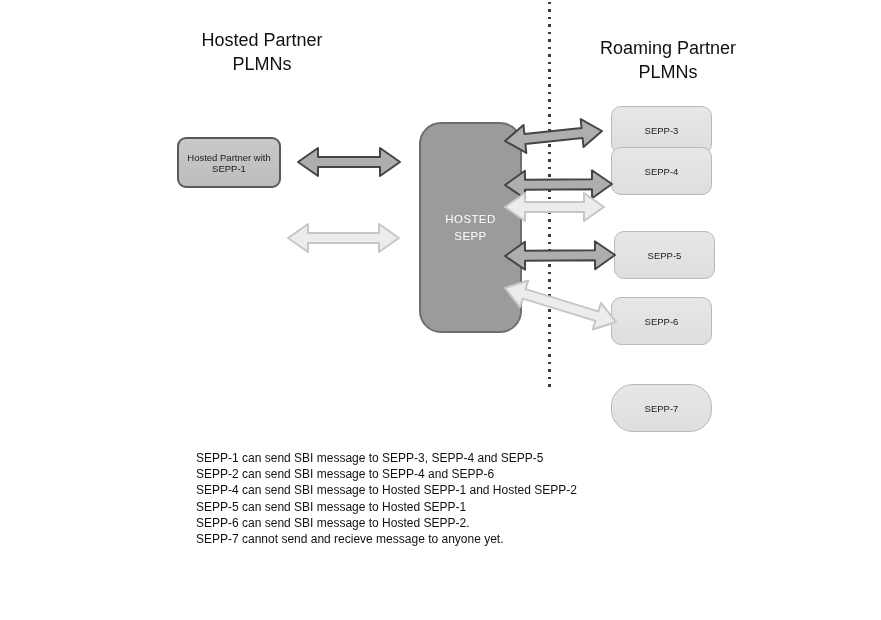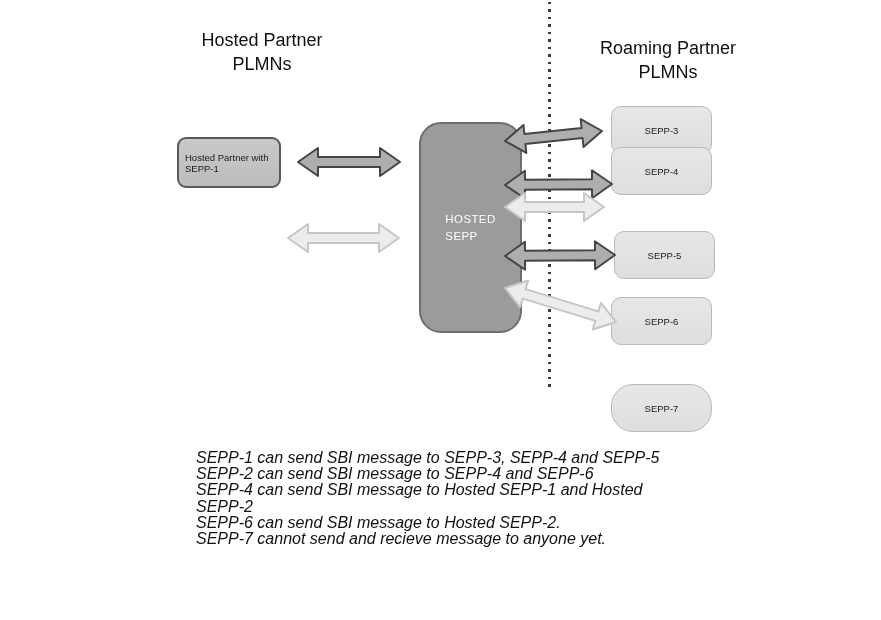--- a/index.html
+++ b/index.html
@@ -10,21 +10,21 @@
   .title {
     position:absolute; font-size:18px; color:#111; text-align:center;
     line-height:1.35; white-space:pre-line;
   }
   #title-left  { left:171px; top:28px;  width:182px; }
   #title-right { left:577px; top:36px;  width:182px; }
 
   .node {
     position:absolute; box-sizing:border-box;
     display:flex; align-items:center; justify-content:center;
-    text-align:left; color:#1a1a1a; padding:3px 6px;
+    text-align:center; color:#1a1a1a; padding:3px 6px;
   }
   #node-hp1 {
     left:177px; top:137px; width:104px; height:51px;
     background:linear-gradient(#c9c9c9,#bdbdbd);
     border:2px solid #595959; border-radius:9px; font-size:9.5px;
   }
   #node-hp2 {
     left:186px; top:213px; width:104px; height:51px;
     background:linear-gradient(#ededed,#e4e4e4);
     border:2px solid #c6c6c6; border-radius:9px; font-size:9.5px;
@@ -52,21 +52,21 @@
       #3c3c3c 0px, #3c3c3c 2.5px, transparent 2.5px, transparent 7.5px);
   }
 
   #arrow-layer {
     position:absolute; left:0; top:0; width:881px; height:620px;
     pointer-events:none;
   }
 
   #notes {
     position:absolute; left:196px; top:450px; width:480px;
-    font-size:16px; line-height:16.2px; color:#111;font-style:italic;
+    font-size:12px; line-height:16.2px; color:#111;
   }
 </style>
 </head>
 <body>
 
 <div class="canvas">
 
   <div class="title" id="title-left">Hosted Partner
 PLMNs</div>
   <div class="title" id="title-right">Roaming Partner
@@ -91,17 +91,18 @@
       <polygon points="505.0,185.0 525.1,198.8 525.0,189.8 592.0,189.2 592.1,198.2 612.0,184.0 591.9,170.2 592.0,179.2 525.0,179.8 524.9,170.8" fill="#aeaeae" stroke="#454545" stroke-width="2" stroke-linejoin="round"></polygon>
       <polygon points="505.0,207.0 525.0,221.0 525.0,212.0 584.0,212.0 584.0,221.0 604.0,207.0 584.0,193.0 584.0,202.0 525.0,202.0 525.0,193.0" fill="#ececec" stroke="#c6c6c6" stroke-width="2" stroke-linejoin="round"></polygon>
       <polygon points="505.0,256.0 525.1,269.8 525.0,260.8 595.0,260.2 595.1,269.2 615.0,255.0 594.9,241.2 595.0,250.2 525.0,250.8 524.9,241.8" fill="#aeaeae" stroke="#454545" stroke-width="2" stroke-linejoin="round"></polygon>
       <polygon points="505.0,288.0 520.0,307.2 522.7,298.6 595.4,320.9 592.8,329.5 616.0,322.0 601.0,302.8 598.3,311.4 525.6,289.1 528.2,280.5" fill="#ececec" stroke="#c6c6c6" stroke-width="2" stroke-linejoin="round"></polygon>
     </svg>
 
   <div id="notes">
     <div>SEPP-1 can send SBI message to SEPP-3, SEPP-4 and SEPP-5</div>
     <div>SEPP-2 can send SBI message to SEPP-4 and SEPP-6</div>
     <div>SEPP-4 can send SBI message to Hosted SEPP-1 and Hosted SEPP-2</div>
+    <div>SEPP-5 can send SBI message to Hosted SEPP-1</div>
     <div>SEPP-6 can send SBI message to Hosted SEPP-2.</div>
     <div>SEPP-7 cannot send and recieve message to anyone yet.</div>
   </div>
 
 </div>
 
 </body></html>

